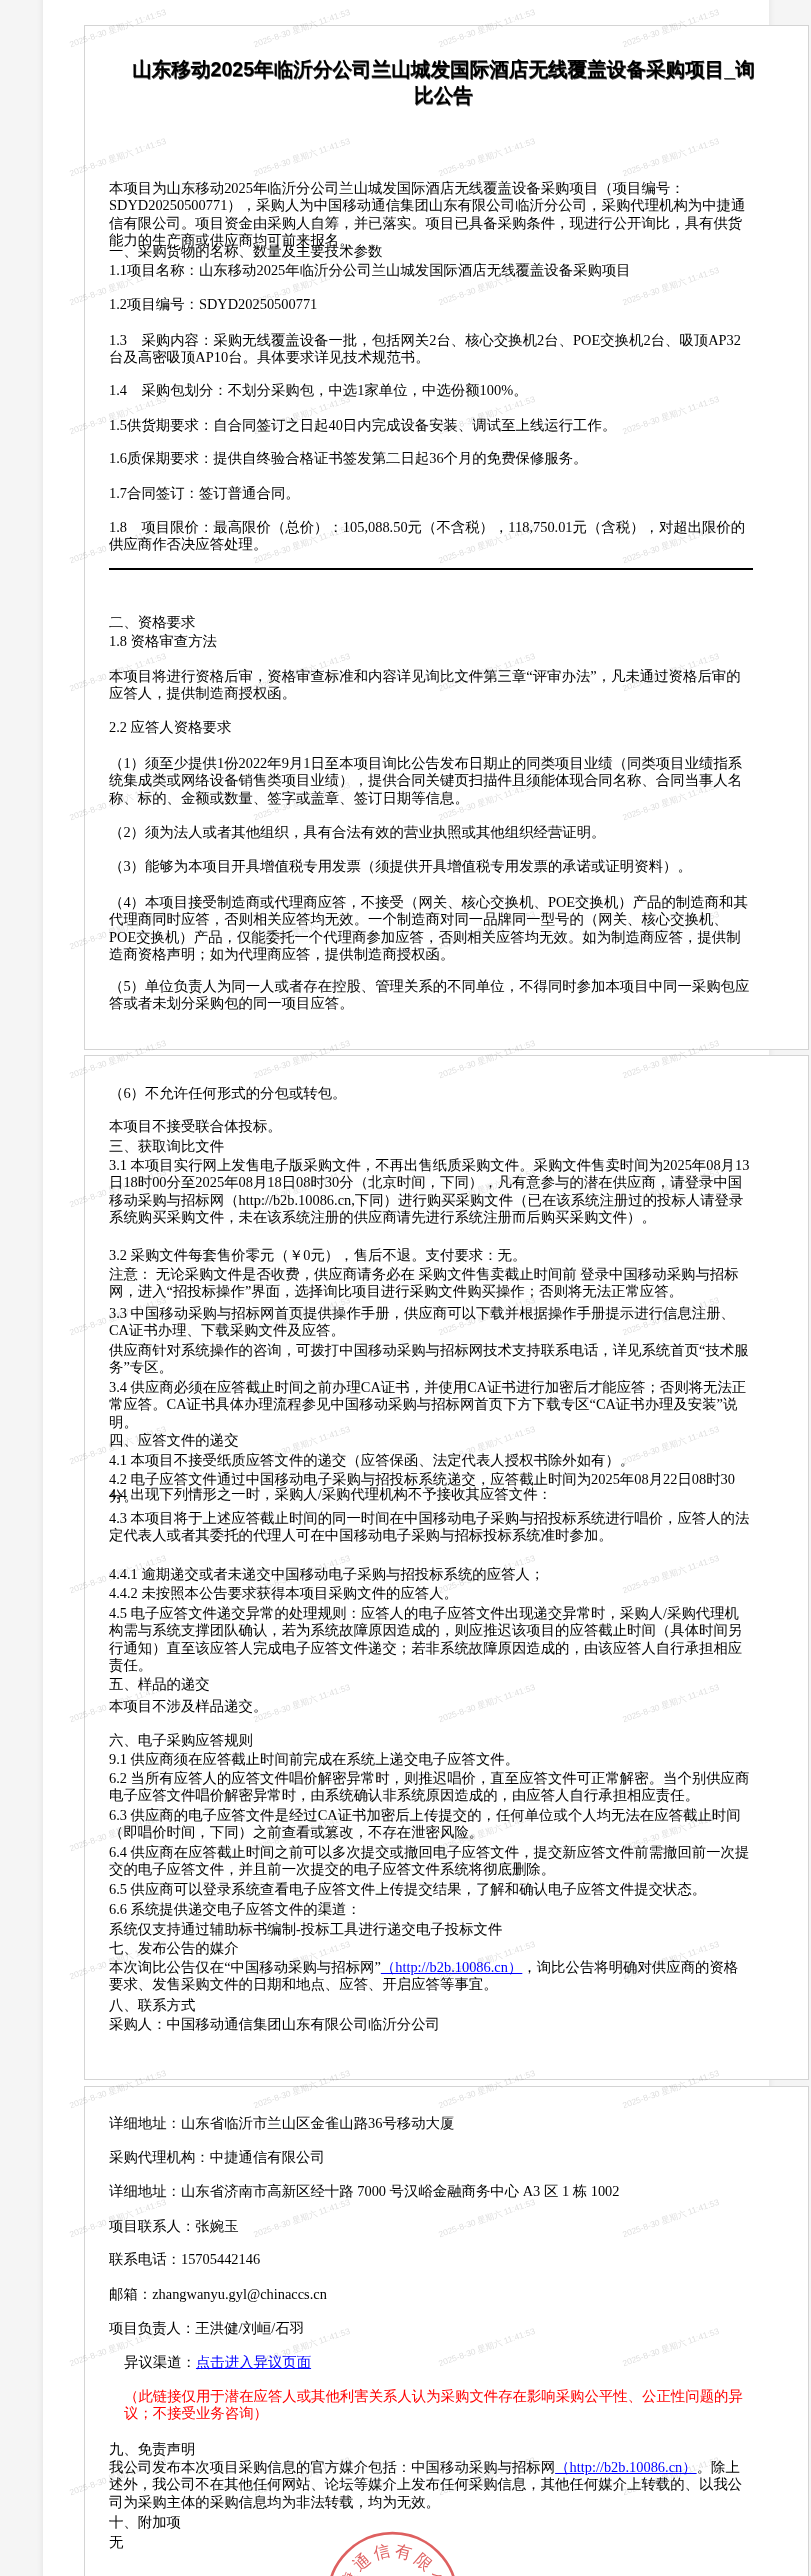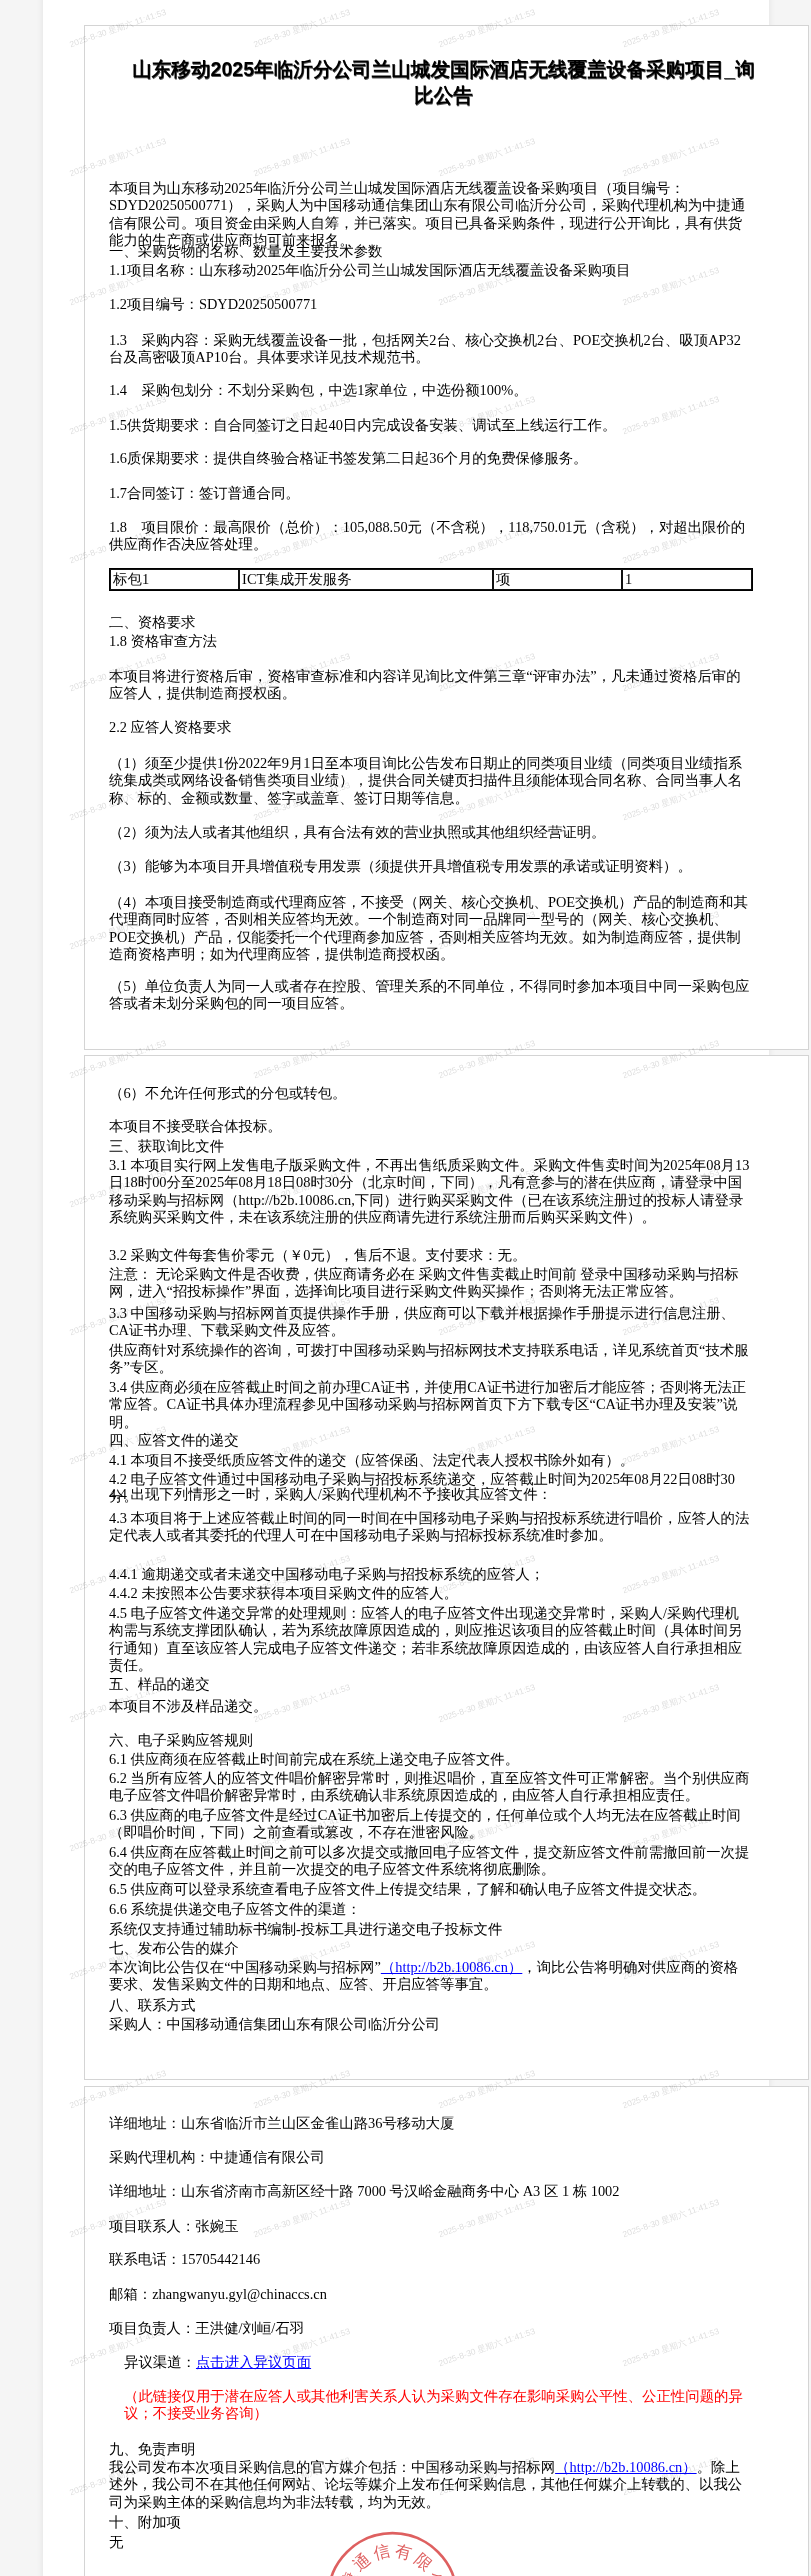--- a/index.html
+++ b/index.html
@@ -84,26 +84,20 @@
 <div class="p" style="top:519px">1.8　项目限价：最高限价（总价）：105,088.50元（不含税），118,750.01元（含税），对超出限价的供应商作否决应答处理。</div>
 
 <table class="ptable">
   <colgroup>
       <col style="width:129px">
       <col style="width:254px">
       <col style="width:129px">
       <col style="width:130px">
     </colgroup>
   <tbody>
-  <tr>
-    <td>标包1</td>
-    <td>ICT集成开发服务</td>
-    <td>项</td>
-    <td>1</td>
-  </tr>
 </tbody>
   </table>
 
 <div class="p" style="top:614px">二、资格要求</div>
 <div class="p" style="top:633px">1.8 资格审查方法</div>
 <div class="p" style="top:668px">本项目将进行资格后审，资格审查标准和内容详见询比文件第三章“评审办法”，凡未通过资格后审的应答人，提供制造商授权函。</div>
 <div class="p" style="top:719px">2.2 应答人资格要求</div>
 <div class="p" style="top:755px">（1）须至少提供1份2022年9月1日至本项目询比公告发布日期止的同类项目业绩（同类项目业绩指系统集成类或网络设备销售类项目业绩），提供合同关键页扫描件且须能体现合同名称、合同当事人名称、标的、金额或数量、签字或盖章、签订日期等信息。</div>
 <div class="p" style="top:824px">（2）须为法人或者其他组织，具有合法有效的营业执照或其他组织经营证明。</div>
 <div class="p" style="top:858px">（3）能够为本项目开具增值税专用发票（须提供开具增值税专用发票的承诺或证明资料）。</div>
@@ -126,21 +120,21 @@
 <div class="p" style="top:1510px">4.3 本项目将于上述应答截止时间的同一时间在中国移动电子采购与招投标系统进行唱价，应答人的法定代表人或者其委托的代理人可在中国移动电子采购与招标投标系统准时参加。</div>
 <div class="p" style="top:1486px">4.4 出现下列情形之一时，采购人/采购代理机构不予接收其应答文件：</div>
 <div class="p" style="top:1566px">4.4.1 逾期递交或者未递交中国移动电子采购与招投标系统的应答人；</div>
 <div class="p" style="top:1585px">4.4.2 未按照本公告要求获得本项目采购文件的应答人。</div>
 <div class="p" style="top:1605px">4.5 电子应答文件递交异常的处理规则：应答人的电子应答文件出现递交异常时，采购人/采购代理机构需与系统支撑团队确认，若为系统故障原因造成的，则应推迟该项目的应答截止时间（具体时间另行通知）直至该应答人完成电子应答文件递交；若非系统故障原因造成的，由该应答人自行承担相应责任。</div>
 
 <div class="p" style="top:1676px">五、样品的递交</div>
 <div class="p" style="top:1698px">本项目不涉及样品递交。</div>
 
 <div class="p" style="top:1732px">六、电子采购应答规则</div>
-<div class="p" style="top:1751px">6.1 供应商须在应答截止时间前完成在系统上递交电子应答文件。</div>
+<div class="p" style="top:1751px">9.1 供应商须在应答截止时间前完成在系统上递交电子应答文件。</div>
 <div class="p" style="top:1770px">6.2 当所有应答人的应答文件唱价解密异常时，则推迟唱价，直至应答文件可正常解密。当个别供应商电子应答文件唱价解密异常时，由系统确认非系统原因造成的，由应答人自行承担相应责任。</div>
 <div class="p" style="top:1807px">6.3 供应商的电子应答文件是经过CA证书加密后上传提交的，任何单位或个人均无法在应答截止时间（即唱价时间，下同）之前查看或篡改，不存在泄密风险。</div>
 <div class="p" style="top:1844px">6.4 供应商在应答截止时间之前可以多次提交或撤回电子应答文件，提交新应答文件前需撤回前一次提交的电子应答文件，并且前一次提交的电子应答文件系统将彻底删除。</div>
 <div class="p" style="top:1881px">6.5 供应商可以登录系统查看电子应答文件上传提交结果，了解和确认电子应答文件提交状态。</div>
 <div class="p" style="top:1901px">6.6 系统提供递交电子应答文件的渠道：</div>
 <div class="p" style="top:1921px">系统仅支持通过辅助标书编制-投标工具进行递交电子投标文件</div>
 
 <div class="p" style="top:1940px">七、发布公告的媒介</div>
 <div class="p" style="top:1959px"><span>本次询比公告仅在“中国移动采购与招标网”</span><a class="link">（http://b2b.10086.cn）</a><span>，询比公告将明确对供应商的资格要求、发售采购文件的日期和地点、应答、开启应答等事宜。</span></div>
 

